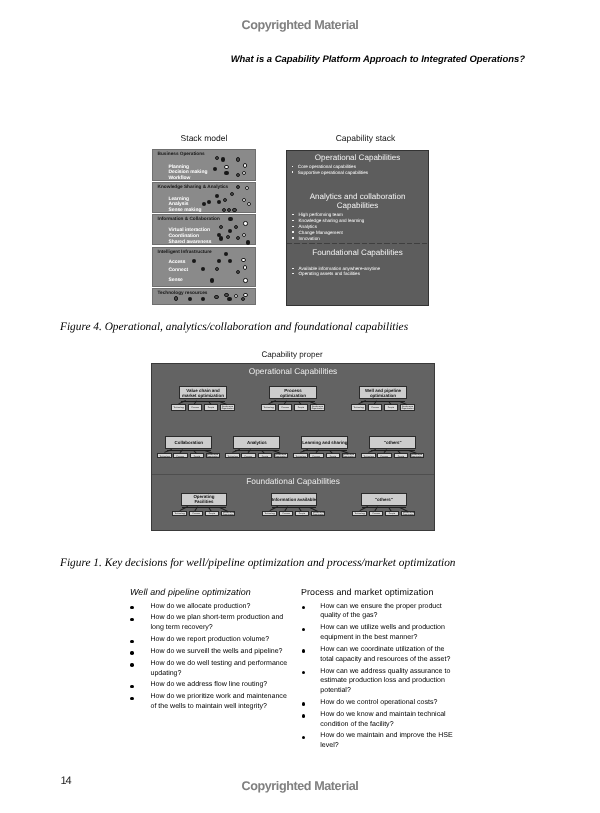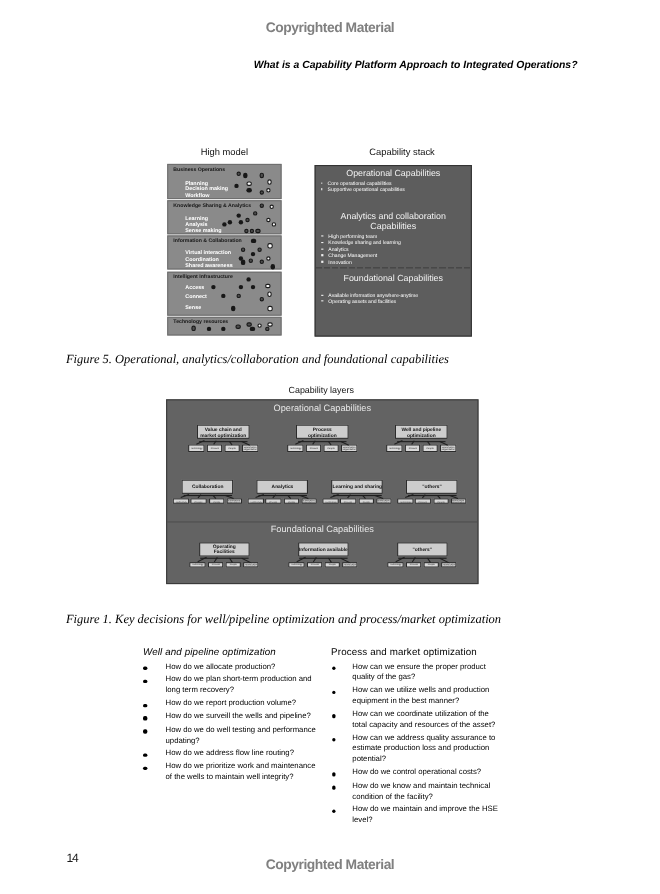--- a/index.html
+++ b/index.html
@@ -54,21 +54,21 @@
 </style>
 </head>
 <body>
 
 <div class="page">
   <div class="wm wm-top">Copyrighted Material</div>
   <div class="wm wm-bot">Copyrighted Material</div>
   <div class="run-head">What is a Capability Platform Approach to Integrated Operations?</div>
   <div class="pgnum">14</div>
 
-  <div class="f3-lt">High model</div>
+  <div class="f3-lt">Stack model</div>
   <div class="f3-rt">Capability stack</div>
   <div class="stack" id="stack">
       <div class="layer" style="top:0px;height:31.8px;">
         <div class="lh">Business Operations</div>
         <div class="li" style="top:14.7px;">Planning</div>
         <div class="li" style="top:20.3px;">Decision making</div>
         <div class="li" style="top:25.9px;">Workflow</div>
       </div>
       <div class="layer" style="top:32.8px;height:30.8px;">
         <div class="lh">Knowledge Sharing &amp; Analytics</div>
@@ -160,22 +160,22 @@
       <div class="cs-bul" style="left:11.5px;top:78.75999999999999px;"><b>•</b>Change Management</div>
       <div class="cs-bul" style="left:11.5px;top:84.58px;"><b>•</b>Innovation</div>
       <div class="cs-sec" style="top:97.9px;">
         <div class="cs-title">Foundational Capabilities</div>
       </div>
       <div class="cs-bul" style="left:11.5px;top:115px;"><b>•</b>Available information anywhere-anytime</div>
       <div class="cs-bul" style="left:11.5px;top:120.3px;"><b>•</b>Operating assets and facilities</div>
       <div class="cs-div" style="top:92px;"></div>
     </div>
 
-  <div class="cap" style="top:321px">Figure 5. Operational, analytics/collaboration and foundational capabilities</div>
-  <div class="f4-t">Capability layers</div>
+  <div class="cap" style="top:321px">Figure 4. Operational, analytics/collaboration and foundational capabilities</div>
+  <div class="f4-t">Capability proper</div>
   <div class="f4" id="f4">
       <div class="f4-sec-title" style="top:2.1999999999999886px;">Operational Capabilities</div>
       <div class="f4-box" style="left:27.19999999999999px;top:21.80000000000001px;width:47.6px;height:13.6px;">
         <div style="text-align:center;">Value chain and<br>market optimization</div>
       </div>
       <div class="f4-line" style="left:28.69999999999999px;top:36.60000000000002px;width:44.6px;height:0.55px;"></div>
       <div class="f4-sub" style="left:19.42500000000001px;top:40px;width:14.7px;height:6.8px;">
         <span class="nw">Technology</span>
       </div>
       <div class="f4-line" style="left:34.27499999999998px;top:36.60000000000002px;width:8.234682750416036px;height:0.55px;transform:rotate(155.61362889819867deg);transform-origin:0 0;"></div>

